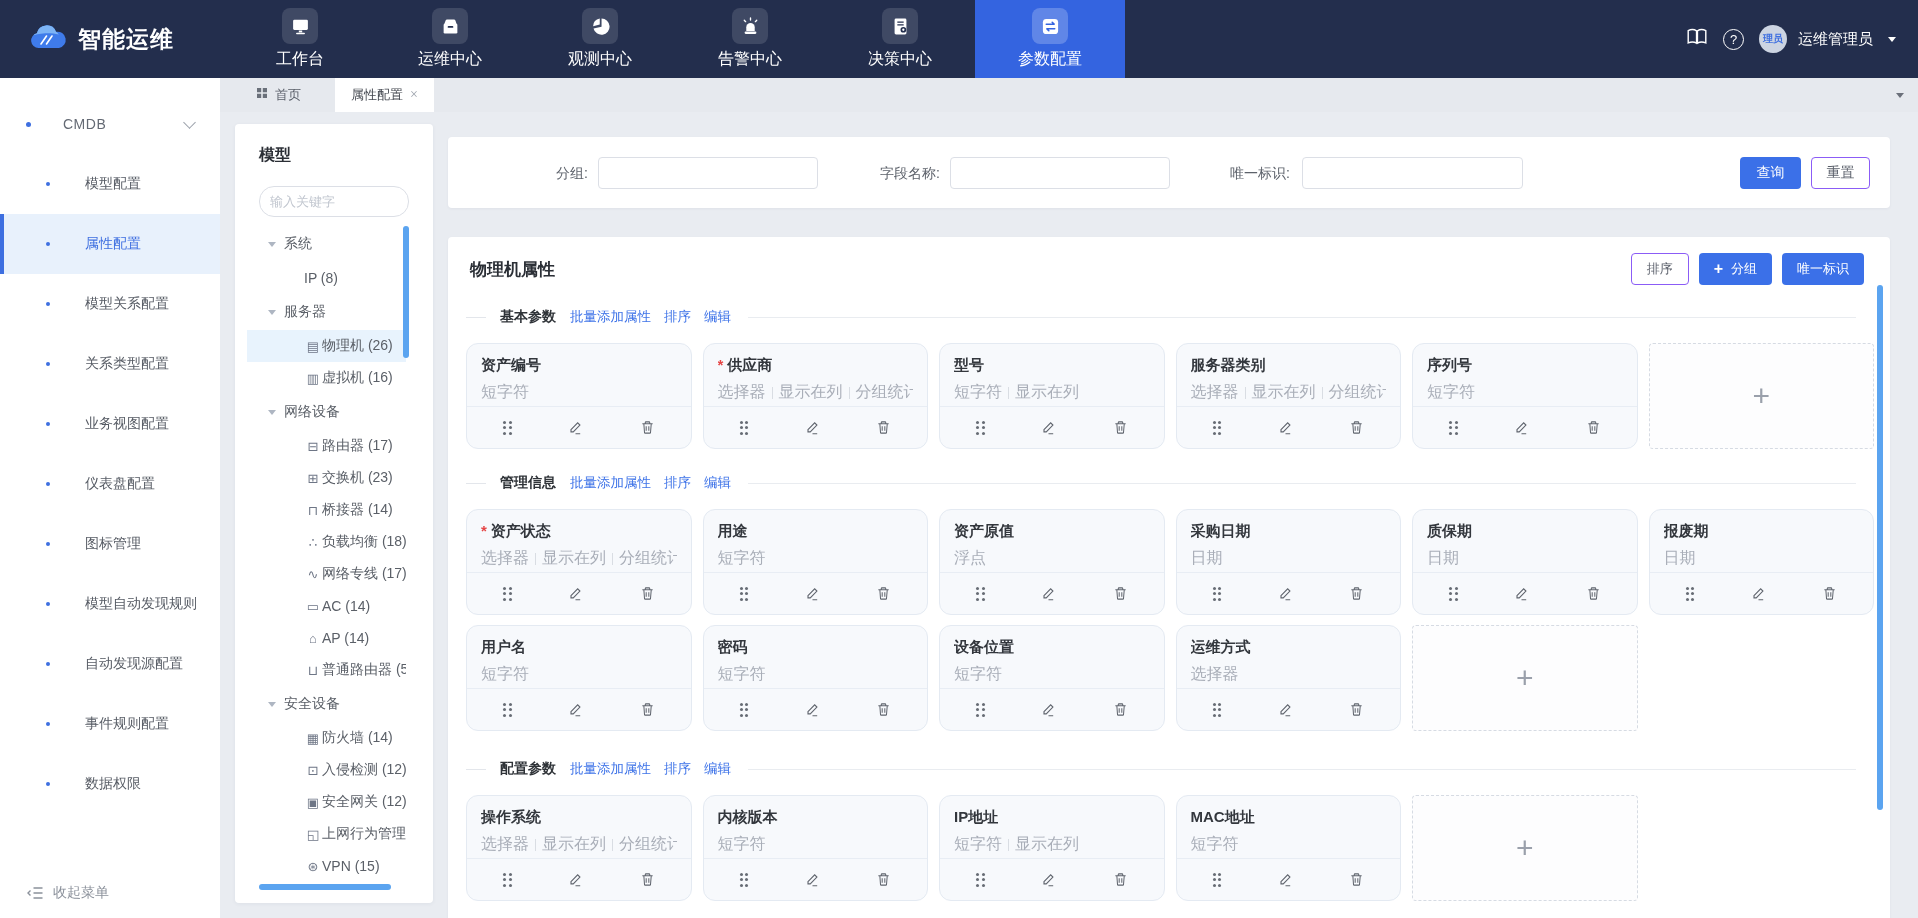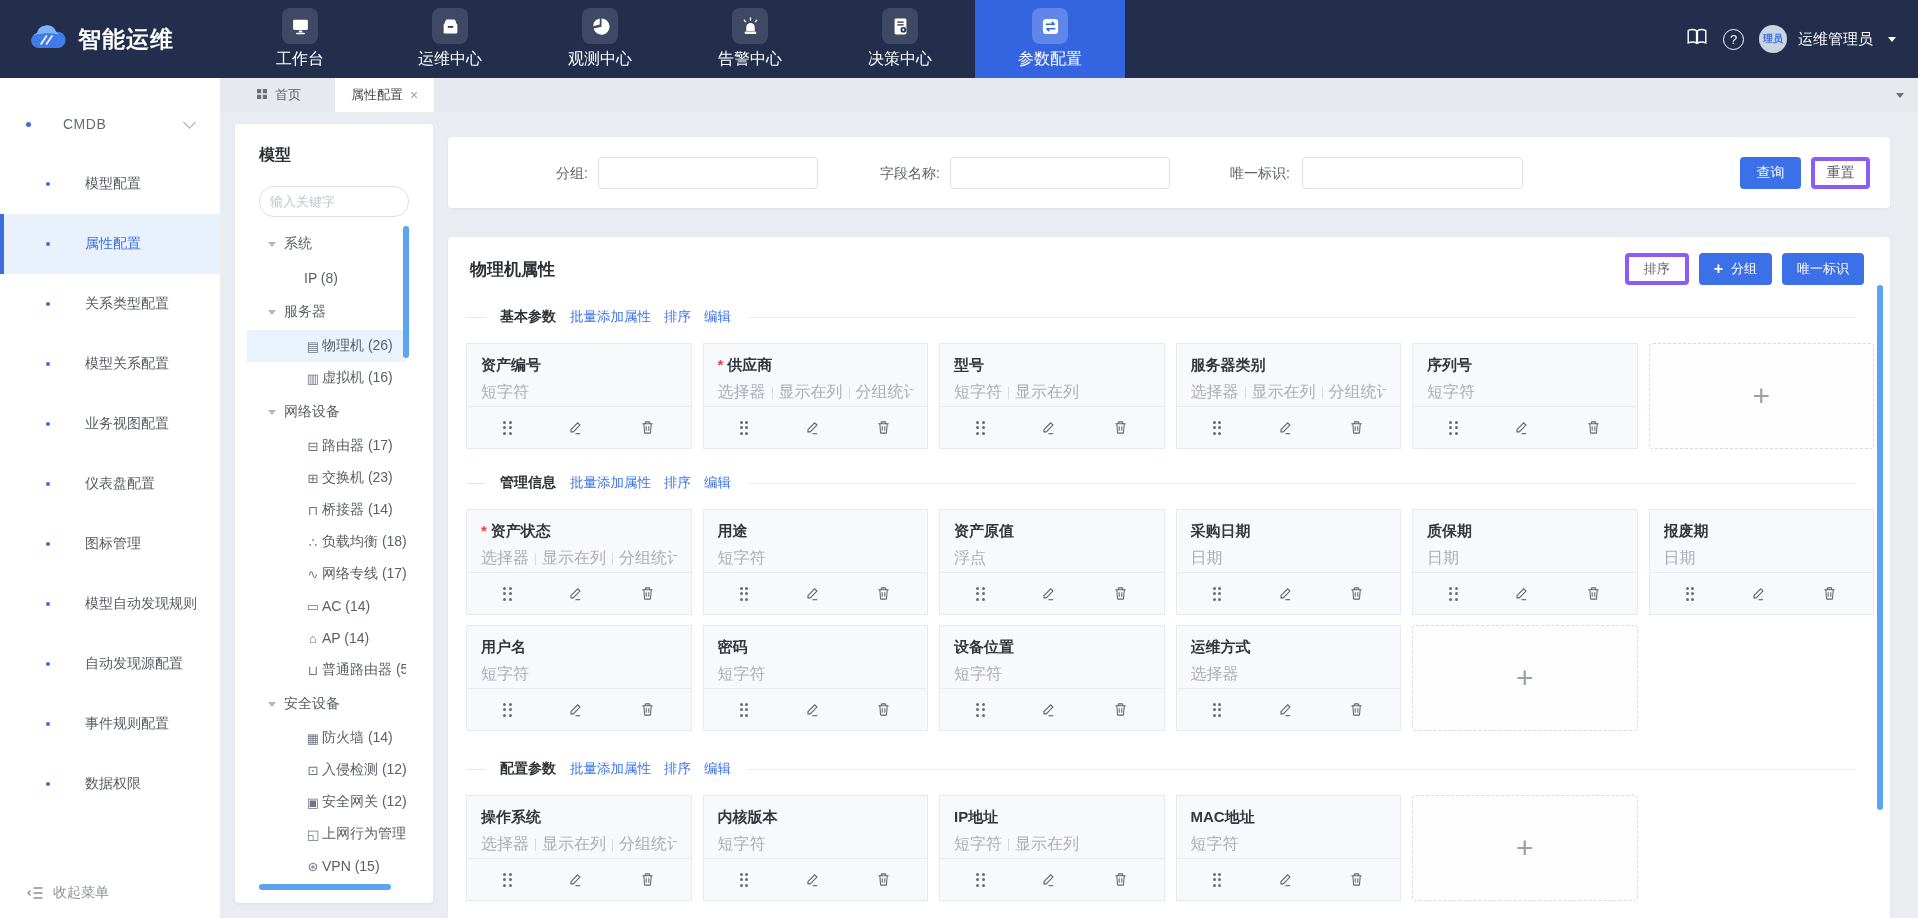--- a/index.html
+++ b/index.html
@@ -36,21 +36,21 @@
   .side-items{position:absolute;left:0;top:76px;right:0;}
   .side-item{position:relative;height:60px;display:flex;align-items:center;font-size:14px;color:#565b64;cursor:pointer;}
   .side-item .bullet{position:absolute;left:46px;width:4px;height:4px;border-radius:50%;background:#3e6fe0;}
   .side-item .silabel{padding-left:85px;white-space:nowrap;}
   .side-item.active{background:#e8f1fc;color:#3e6fe0;}
   .side-item.active::before{content:"";position:absolute;left:0;top:0;bottom:0;width:4px;background:#3e6fe0;}
   .collapse-btn{position:absolute;left:26px;bottom:16px;display:flex;align-items:center;gap:10px;
                 color:#8b919b;font-size:14px;cursor:pointer;}
 
   
-  .tabbar{position:absolute;left:220px;top:78px;right:0;height:34px;background:#e6e9ee;display:flex;align-items:stretch;}
+  .tabbar{position:absolute;left:220px;top:78px;right:0;height:34px;background:#e6e9ee;display:flex;align-items:stretch;font-family:Liberation Serif, serif;}
   .tab{display:flex;align-items:center;gap:7px;padding:0 16px;font-size:13px;color:#5a5f69;cursor:pointer;}
   .tab:first-child{margin-left:20px;}
   .tab.active{background:#fff;color:#43474f;margin-left:18px;}
   .tab-close{color:#9aa0aa;font-size:14px;line-height:1;}
   .tab-close::after{content:"×";}
   .tabbar-caret{margin-left:auto;align-self:center;margin-right:14px;width:0;height:0;
                 border-left:4px solid transparent;border-right:4px solid transparent;border-top:5px solid #6b707a;}
 
   
   .model-panel{position:absolute;left:235px;top:124px;width:198px;height:779px;background:#fff;
@@ -74,41 +74,41 @@
   .filter-card{position:absolute;left:448px;top:137px;width:1442px;height:71px;background:#fff;border-radius:4px;
                box-shadow:0 1px 3px rgba(31,45,77,.05);}
   .flabel{position:absolute;top:28px;font-size:14px;color:#5d626b;text-align:right;white-space:nowrap;}
   .fl0{left:60px;width:80px;} .fl1{left:385px;width:107px;} .fl2{left:735px;width:107px;}
   .finput{position:absolute;top:20px;height:32px;box-sizing:border-box;border:1px solid #dcdfe6;border-radius:4px;
           padding:0 10px;font-size:13px;outline:none;background:#fff;font-family:inherit;}
   .fi0{left:150px;width:220px;} .fi1{left:502px;width:220px;} .fi2{left:854px;width:221px;}
   .btn{height:32px;border-radius:4px;font-size:14px;display:inline-flex;align-items:center;justify-content:center;
        cursor:pointer;box-sizing:border-box;font-family:inherit;}
   .btn-primary{background:#3b70e8;color:#fff;border:none;}
-  .btn-outline{background:#fff;color:#5a5f6a;border:4px solid #8b5cf6;}
+  .btn-outline{background:#fff;color:#5a5f6a;border:1px solid #8b5cf6;}
   .fbtn-query{position:absolute;left:1292px;top:20px;width:61px;}
   .fbtn-reset{position:absolute;left:1363px;top:20px;width:59px;}
 
   
   .main-card{position:absolute;left:448px;top:217px;width:1442px;height:701px;background:#fff;border-radius:4px;
              overflow:hidden;box-shadow:0 1px 3px rgba(31,45,77,.05);margin-top:20px;}
   .main-head{display:flex;align-items:center;margin:16px 26px 0 22px;height:32px;}
   .main-title{font-size:17px;font-weight:bold;color:#2b2f36;}
   .head-btns{margin-left:auto;display:flex;gap:10px;}
   .hbtn{padding:0 15px;font-size:13px;}
   .btn-plus::before{content:"+";margin-right:8px;font-size:16px;font-weight:bold;line-height:1;}
   .sections{margin:0 16px 0 18px;}
   .sec-head{display:flex;align-items:center;height:20px;font-size:14px;}
   .mt-s1{margin-top:22px;} .mt-s2{margin-top:24px;} .mt-s3{margin-top:28px;}
   .sec-line-l{width:20px;height:1px;background:#e3e6eb;margin-right:14px;flex:none;}
   .sec-name{font-weight:bold;color:#2f3338;margin-right:14px;white-space:nowrap;}
   .sec-link{color:#3e73e8;margin-right:13px;font-size:13.5px;cursor:pointer;white-space:nowrap;}
   .sec-line-r{flex:1;height:1px;background:#e9ecf0;margin:0 18px 0 4px;}
   .card-grid{display:grid;grid-template-columns:repeat(6,1fr);gap:10px 11px;margin-top:16px;}
-  .attr-card{height:106px;background:#f7f9fc;border:1px solid #e4eaf2;border-radius:0;position:relative;
+  .attr-card{height:106px;background:#f7f9fc;border:1px solid #e4eaf2;border-radius:12px;position:relative;
              box-sizing:border-box;overflow:hidden;}
   .attr-title{margin:12px 14px 0;font-size:15px;font-weight:bold;color:#33373d;white-space:nowrap;overflow:hidden;}
   .req-star{color:#e54545;margin-right:4px;}
   .attr-tags{margin:7px 14px 0;font-size:16px;color:#a9aeb8;display:flex;align-items:center;
              white-space:nowrap;overflow:hidden;}
   .tag-sep{width:1px;height:12px;background:#d9dde3;margin:0 6px;flex:none;}
   .attr-foot{position:absolute;left:0;right:0;bottom:0;height:41px;border-top:1px solid #e8edf4;
              display:flex;align-items:center;justify-content:space-between;padding:0 36px;}
   .foot-ic{display:flex;align-items:center;justify-content:center;cursor:pointer;color:#5f646d;}
   .drag-handle{display:grid;grid-template-columns:repeat(2,3px);grid-auto-rows:3px;gap:2.5px;}
@@ -218,25 +218,25 @@
         <div class="side-item">
           <span class="bullet"></span>
           <span class="silabel">模型配置</span>
         </div>
         <div class="side-item active">
           <span class="bullet"></span>
           <span class="silabel">属性配置</span>
         </div>
         <div class="side-item">
           <span class="bullet"></span>
+          <span class="silabel">模型关系配置</span>
+        </div>
+        <div class="side-item">
+          <span class="bullet"></span>
           <span class="silabel">关系类型配置</span>
-        </div>
-        <div class="side-item">
-          <span class="bullet"></span>
-          <span class="silabel">模型关系配置</span>
         </div>
         <div class="side-item">
           <span class="bullet"></span>
           <span class="silabel">业务视图配置</span>
         </div>
         <div class="side-item">
           <span class="bullet"></span>
           <span class="silabel">仪表盘配置</span>
         </div>
         <div class="side-item">

